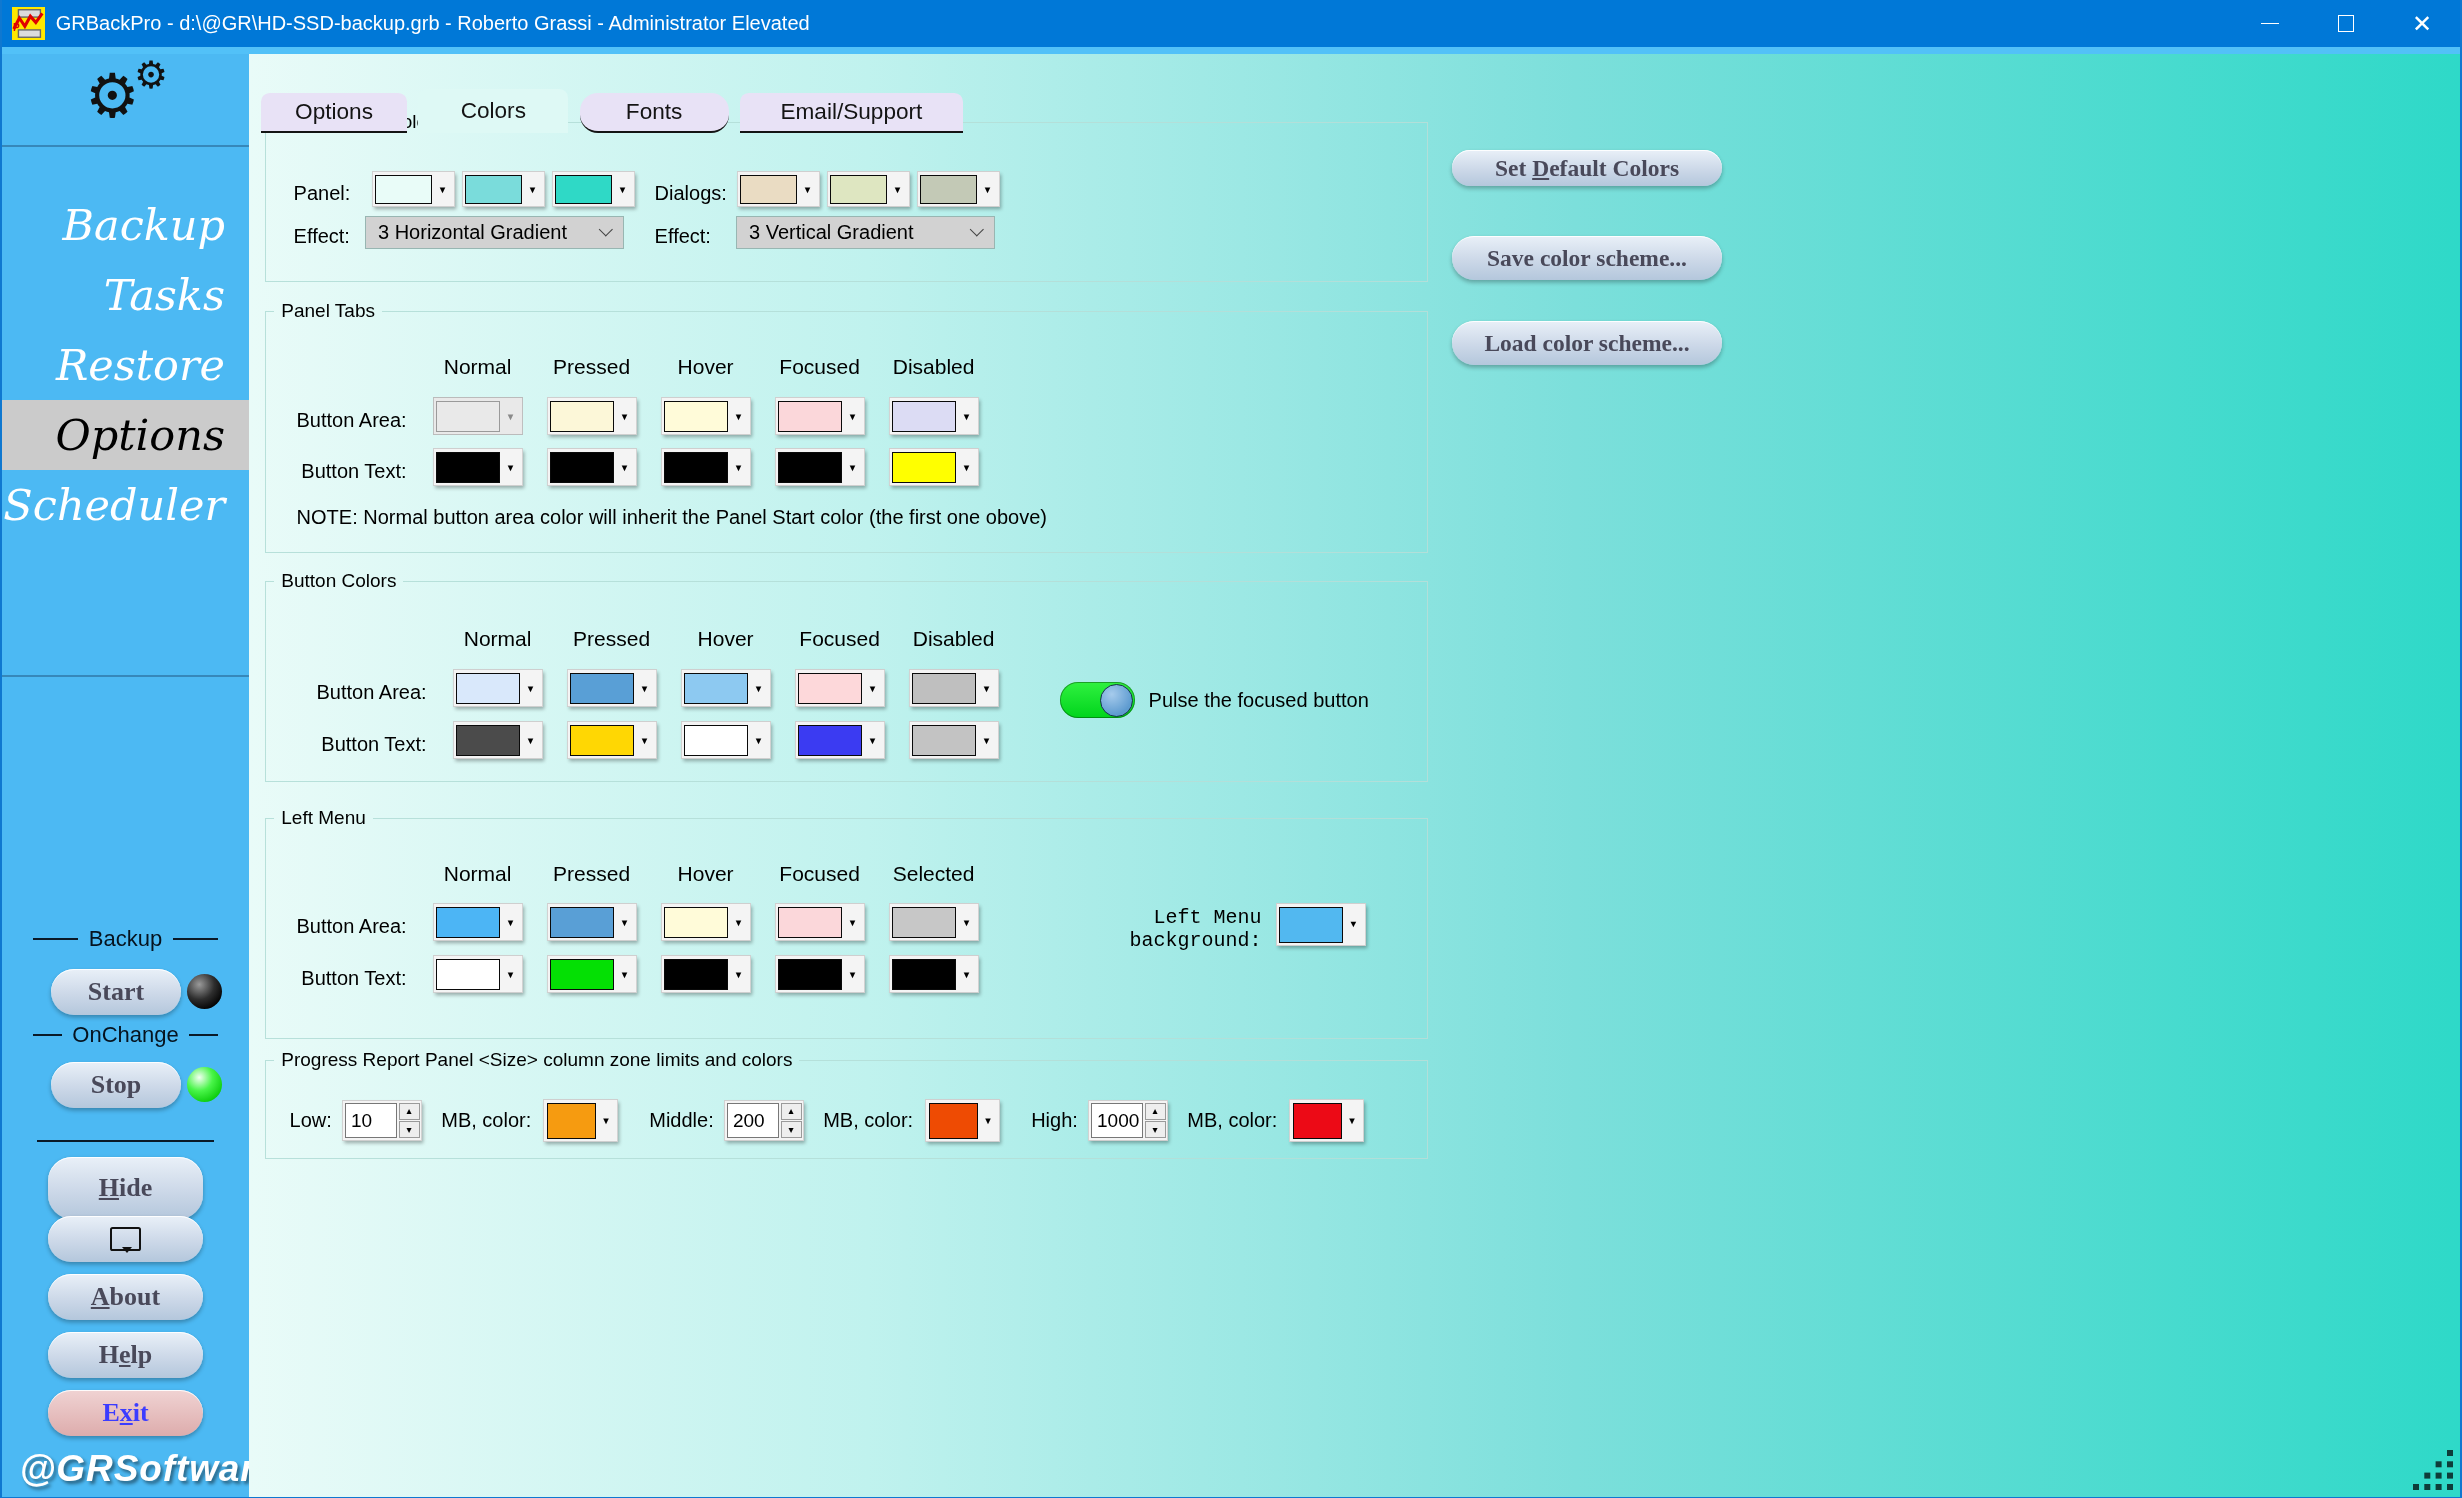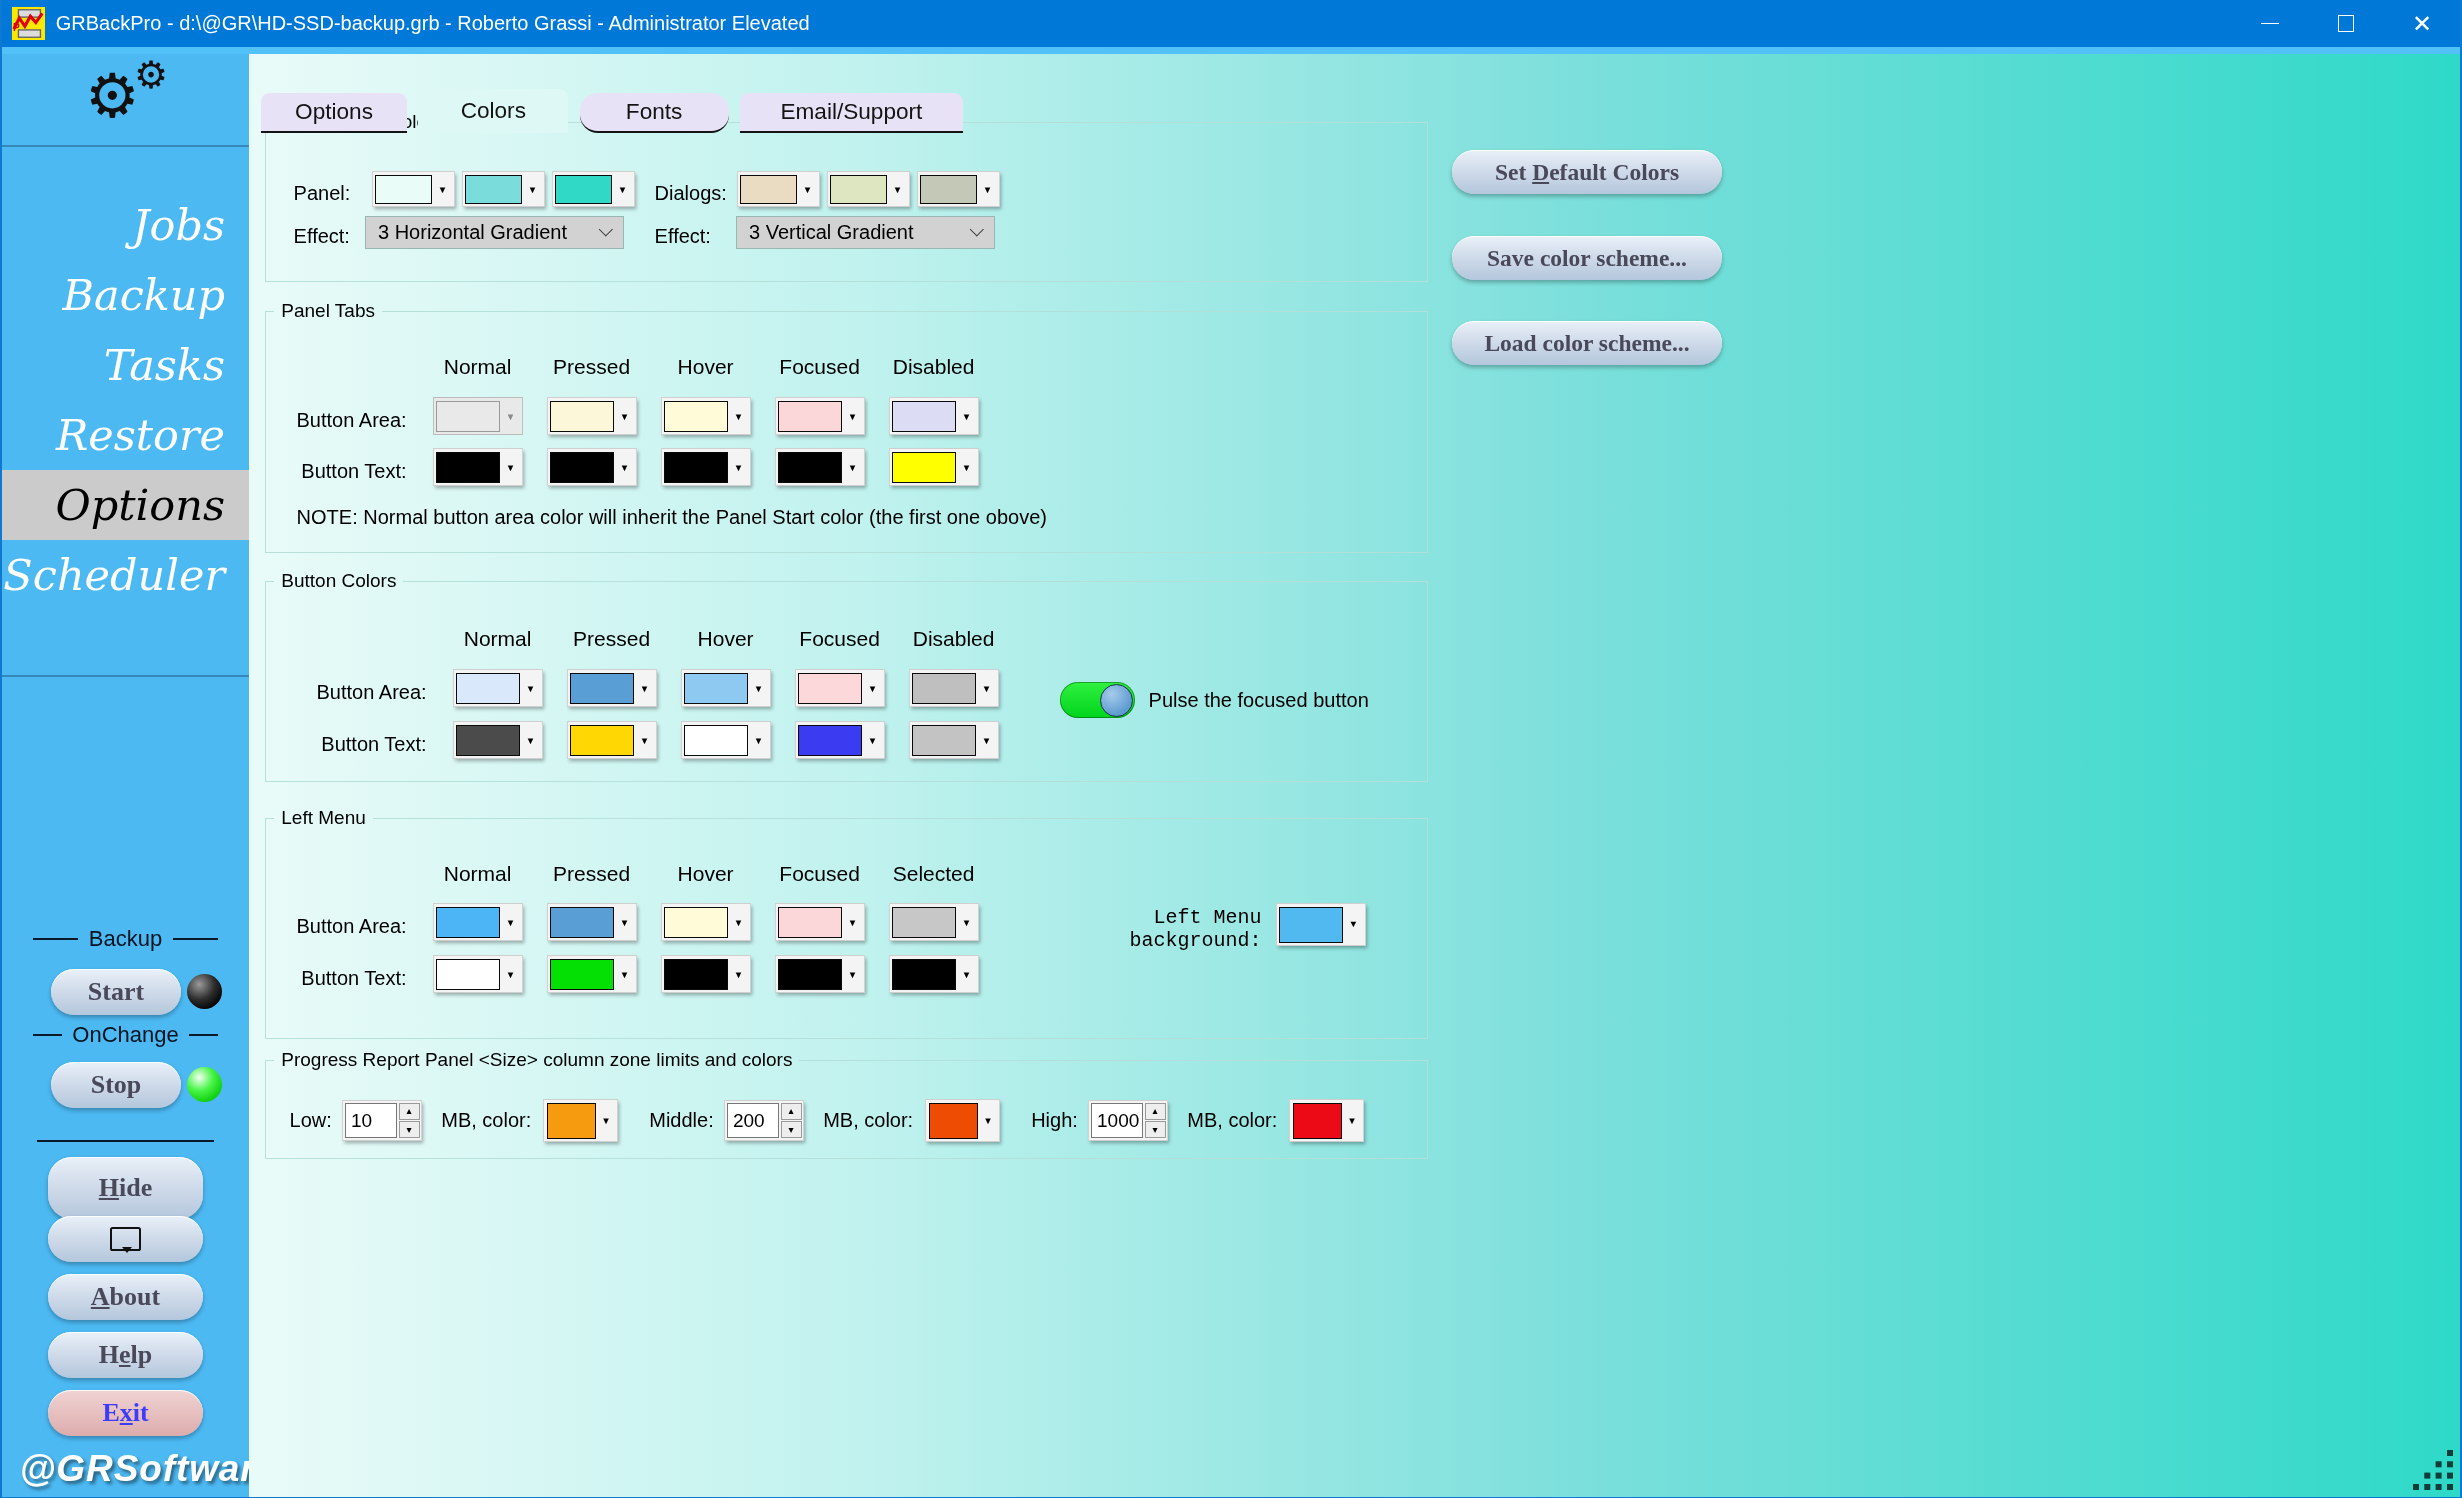--- a/index.html
+++ b/index.html
@@ -141,21 +141,20 @@
     <div class="topstrip"></div>
 
     <div class="sidebar" style="background-color: rgb(76, 185, 243);">
       <div class="gears">
         <span class="gear-big">⚙</span>
         <span class="gear-small">⚙</span>
       </div>
       <div class="side-divider" style="top:98px;"></div>
 
       <div class="menu">
-        <div class="menu-item">Jobs</div>
         <div class="menu-item">Backup</div>
         <div class="menu-item">Tasks</div>
         <div class="menu-item">Restore</div>
         <div class="menu-item selected" style="background-color: rgb(203, 203, 203);">Options</div>
         <div class="menu-item">Scheduler</div>
       </div>
       <div class="side-divider" style="top:628px;"></div>
 
       <div class="group-label" style="top:879px;">
         <span class="line"></span>
@@ -499,21 +498,21 @@
               </span>
           </span>
           <span style="font-size:20px;margin:0 12px 0 19px;">MB, color:</span>
           <span class="swatch mb">
               <span class="c" style="background-color: rgb(236, 10, 22);"></span>
               <span class="arr">▼</span>
             </span>
         </div>
       </fieldset>
 
-      <div class="pill" style="left:1203px;top:103px;width:270px;height:44px;font-size:23.5px;">
+      <div class="pill" style="left:1203px;top:103px;width:270px;height:36px;font-size:23.5px;">
         <span><span>Set </span><span class="key">D</span><span>efault Colors</span></span>
       </div>
       <div class="pill" style="left:1203px;top:189px;width:270px;height:44px;font-size:23.5px;">
         <span>Save color scheme...</span>
       </div>
       <div class="pill" style="left:1203px;top:274px;width:270px;height:44px;font-size:23.5px;">
         <span>Load color scheme...</span>
       </div>
 
       <div class="grip"></div>

